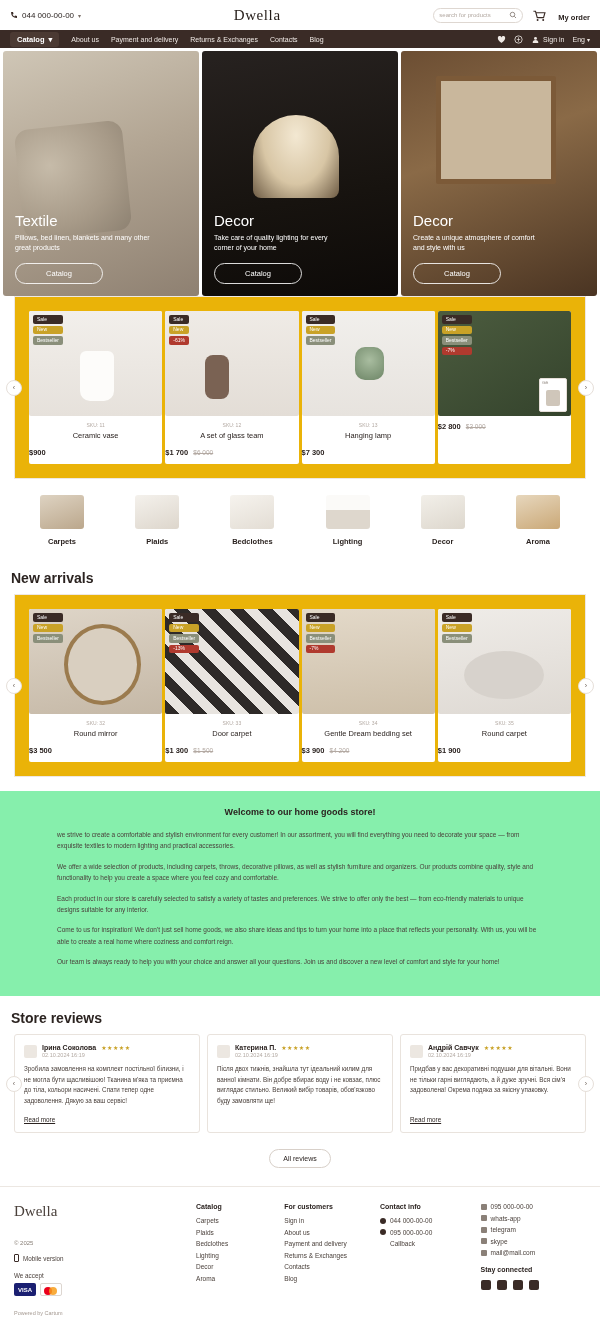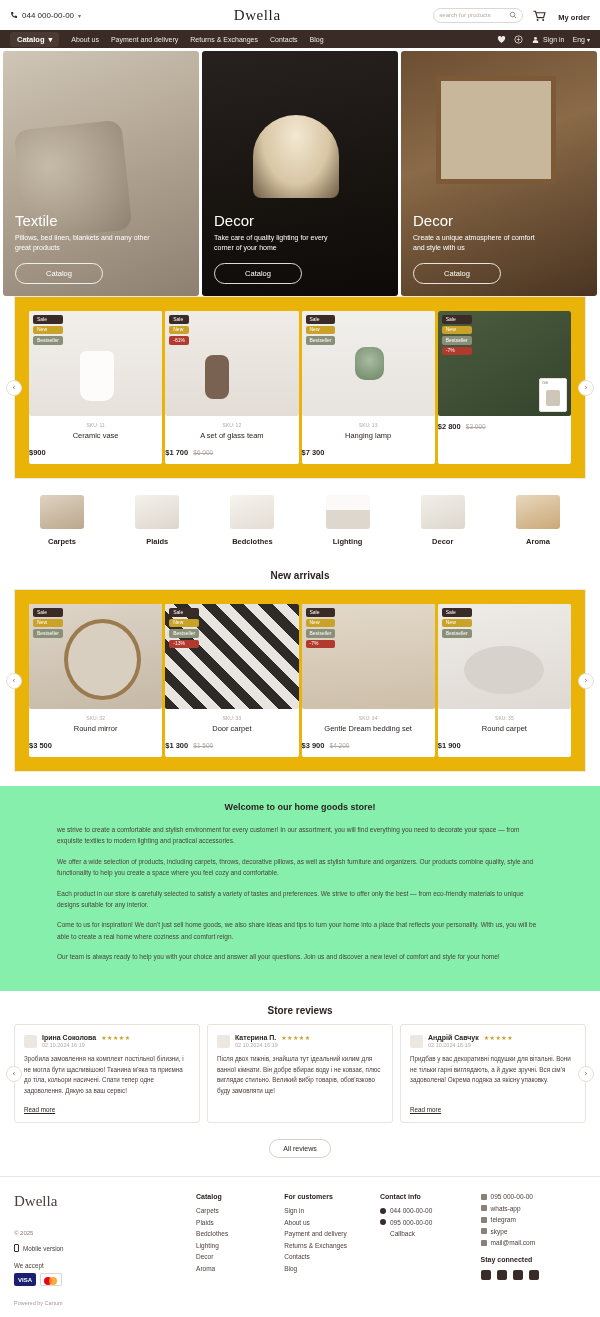--- a/index.html
+++ b/index.html
@@ -67,21 +67,21 @@
   .hero-sub { font-size:7px; line-height:1.45; max-width:135px; margin-bottom:10px; }
   .hero-btn {
     display:block; text-align:center; border:1px solid rgba(255,255,255,.85); border-radius:11px;
     font-size:7.5px; padding:5px 0; width:88px; color:#fff;
   }
 
   
   .sec-tabs { display:flex; justify-content:center; gap:14px; padding:14px 0 8px; }
   .sec-tabs .t { font-size:9px; font-weight:bold; color:#2b2320; }
   .sec-tabs .t.off { color:#a59a92; font-weight:normal; }
-  .sec-title { text-align:center; font-size:10px; font-weight:bold; padding:14px 11px 8px; }
+  .sec-title { text-align:left; font-size:14px; font-weight:bold; padding:14px 11px 8px; }
 
   
   .carousel { position:relative; margin:0 14px; }
   .cards { display:flex; gap:3px; background:#eab308; border:1px solid #eee8e3; border-radius:0; padding:14px; }
   .card { flex:1; background:#fff; border-radius:2px; position:relative; }
   .thumb { height:105px; border-radius:2px; position:relative; overflow:hidden; }
   .badges { position:absolute; left:4px; top:4px; display:flex; flex-direction:column; gap:2px; z-index:4; }
   .bdg { font-size:5px; padding:1.5px 4px; border-radius:2px; color:#fff; line-height:1.1; }
   .bdg.sale { background:#3a2b26; }
   .bdg.new { background:#c9a227; }

